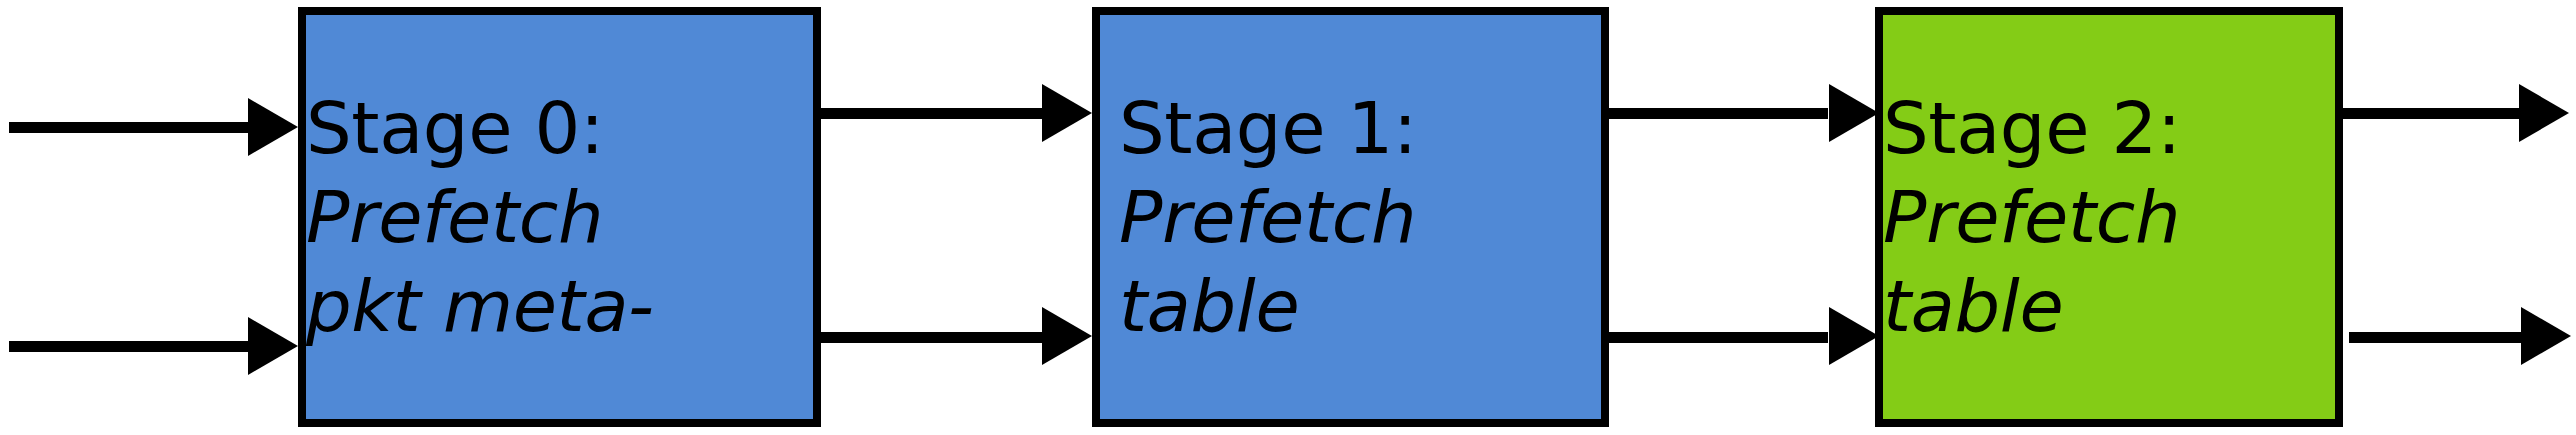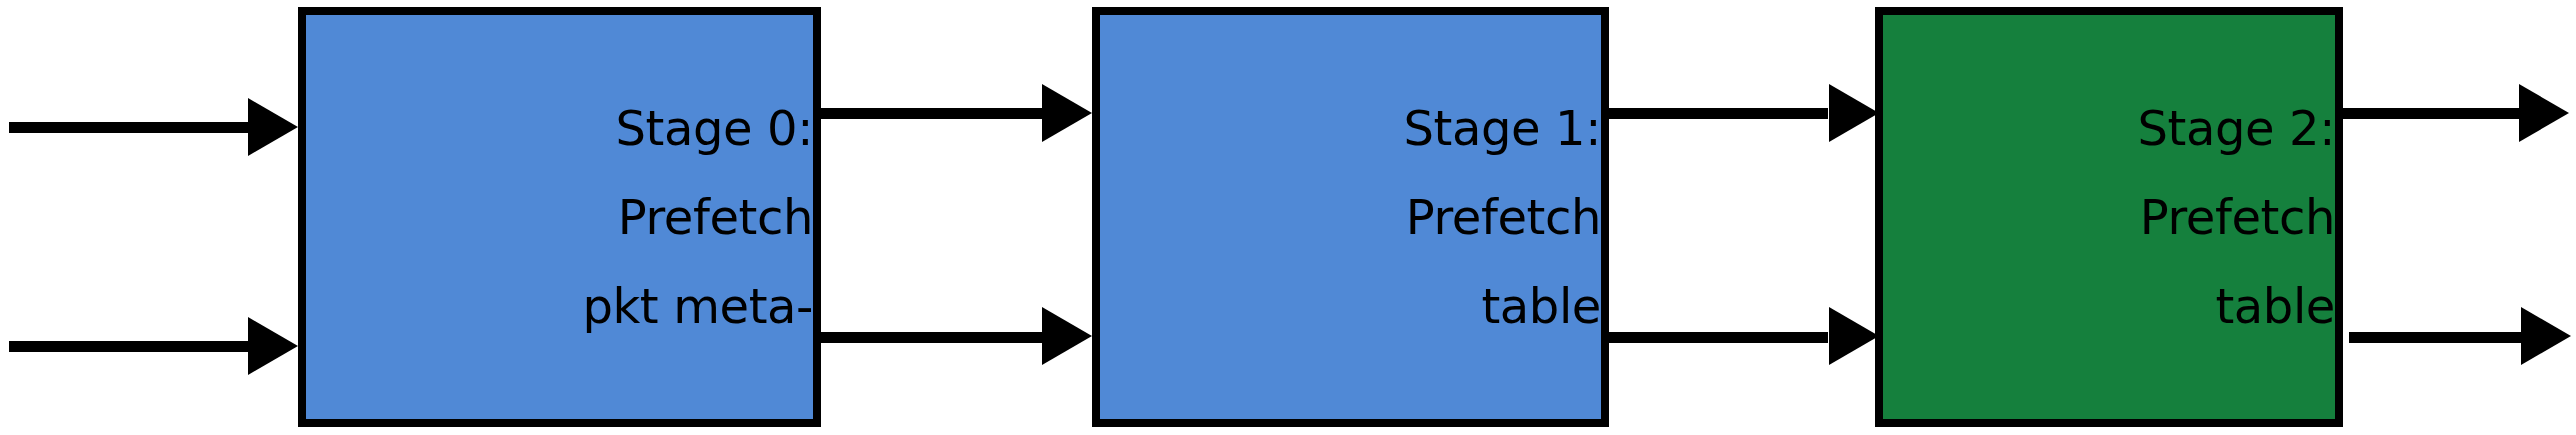--- a/index.html
+++ b/index.html
@@ -25,29 +25,29 @@
     border: 8px solid #000000;
     display: flex;
     flex-direction: column;
     align-items: center;
     justify-content: center;
     z-index: 3;
   }
   .stage-line {
     display: block;
     width: 100%;
-    text-align: right;
+    text-align: left;
     color: #000000;
-    font-size: 48px;
+    font-size: 72px;
     line-height: 89px;
     white-space: nowrap;
     letter-spacing: -0.4px;
   }
   .stage-line.title { font-style: normal; }
-  .stage-line.sub   { }
+  .stage-line.sub   { font-style: italic; }
 
   
   .arrow-shaft {
     position: absolute;
     height: 10.7px;
     background: #000000;
     z-index: 2;
   }
   .arrow-head {
     position: absolute;
@@ -93,20 +93,20 @@
     <span class="stage-line sub">Prefetch</span>
     <span class="stage-line sub">pkt meta-</span>
   </div>
 
   <div class="stage-box" style="left:1092px; top:7.2px; width:517px; height:420px; background:#5089d6;padding-left:19px;">
     <span class="stage-line title">Stage 1:</span>
     <span class="stage-line sub">Prefetch</span>
     <span class="stage-line sub">table</span>
   </div>
 
-  <div class="stage-box" style="left:1875px; top:7.2px; width:468px; height:420px; background:#15803d;">
+  <div class="stage-box" style="left:1875px; top:7.2px; width:468px; height:420px; background:#84cc16;">
     <span class="stage-line title">Stage 2:</span>
     <span class="stage-line sub">Prefetch</span>
     <span class="stage-line sub">table</span>
   </div>
 
 </div>
 
 
 </body></html>

